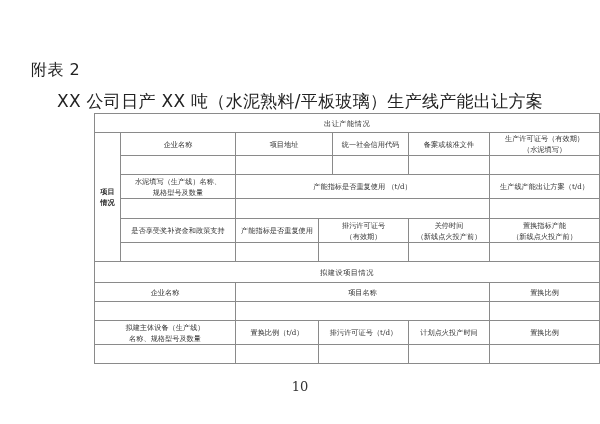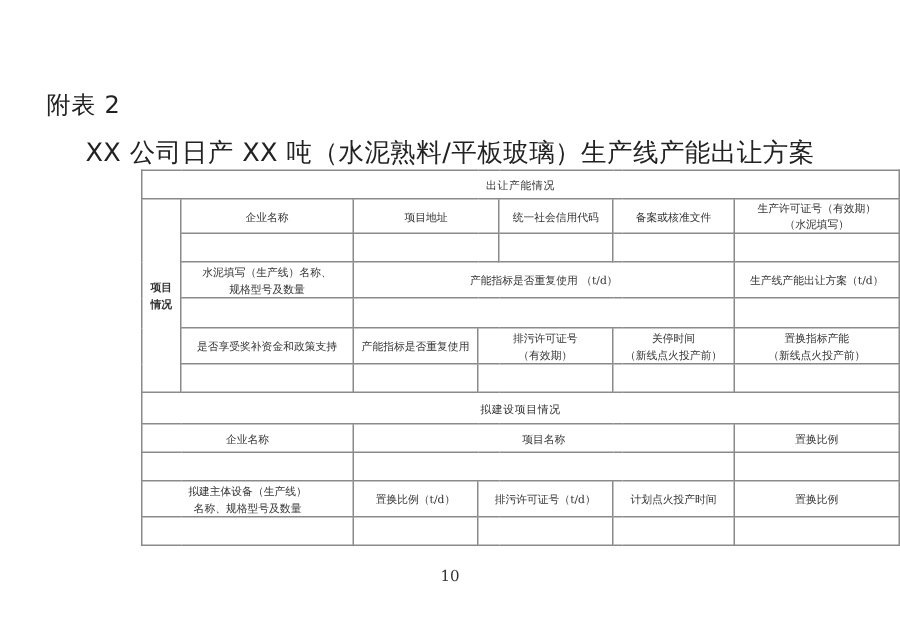--- a/index.html
+++ b/index.html
@@ -3,21 +3,21 @@
 <meta charset="utf-8">
 <style>
   html, body { margin: 0; padding: 0; background: #ffffff; }
   body { width: 600px; height: 424px; position: relative; overflow: hidden; font-family: "DejaVu Sans", sans-serif; color: #222; }
   .appendix { position: absolute; left: 31px; top: 60px; font-size: 16px; letter-spacing: 0.5px; }
   .title { position: absolute; left: 0; width: 600px; top: 90px; text-align: center; font-size: 17px; letter-spacing: 0.3px; }
   table.main { position: absolute; left: 47px; top: 113px; width: 505px; border-collapse: collapse; table-layout: fixed; margin-left: 47px; }
   table.main td { border: 1px solid #8a8a8a; font-size: 7.2px; text-align: center; vertical-align: middle; padding: 0; line-height: 11px; color: #333; font-family: "DejaVu Serif", serif; }
   td.section { font-family: "DejaVu Sans", sans-serif; font-size: 8px; color: #222; letter-spacing: 0.5px; }
   td.side { font-size: 8px; line-height: 13px; text-align: left; padding-left: 4px; font-family: "DejaVu Sans", sans-serif; font-weight: bold; }
-  .pagenum { position: absolute; left: 0; width: 600px; top: 379px; text-align: center; font-size: 10px; font-family: "DejaVu Serif", serif; color: #333; }
+  .pagenum { position: absolute; left: 0; width: 600px; top: 379px; text-align: center; font-size: 13px; font-family: "DejaVu Serif", serif; color: #333; }
 </style>
 </head>
 <body>
 
 <div class="appendix">附表 2</div>
 <div class="title">XX 公司日产 XX 吨（水泥熟料/平板玻璃）生产线产能出让方案</div>
 
 <table class="main">
   <colgroup>
     <col style="width:26px">

